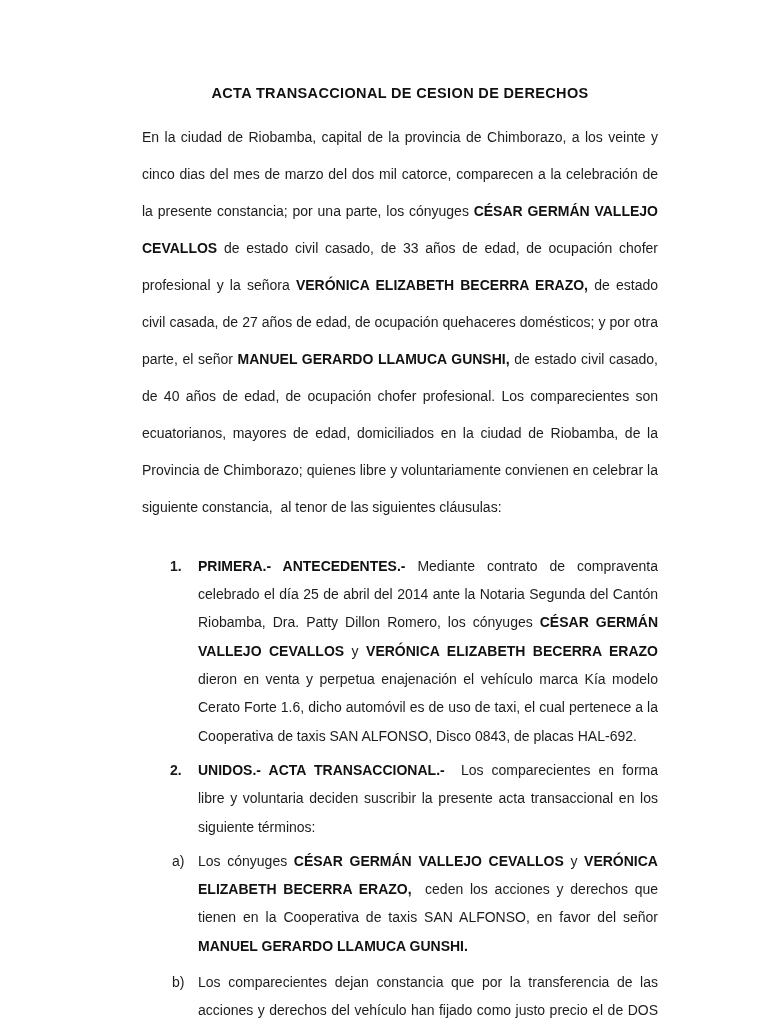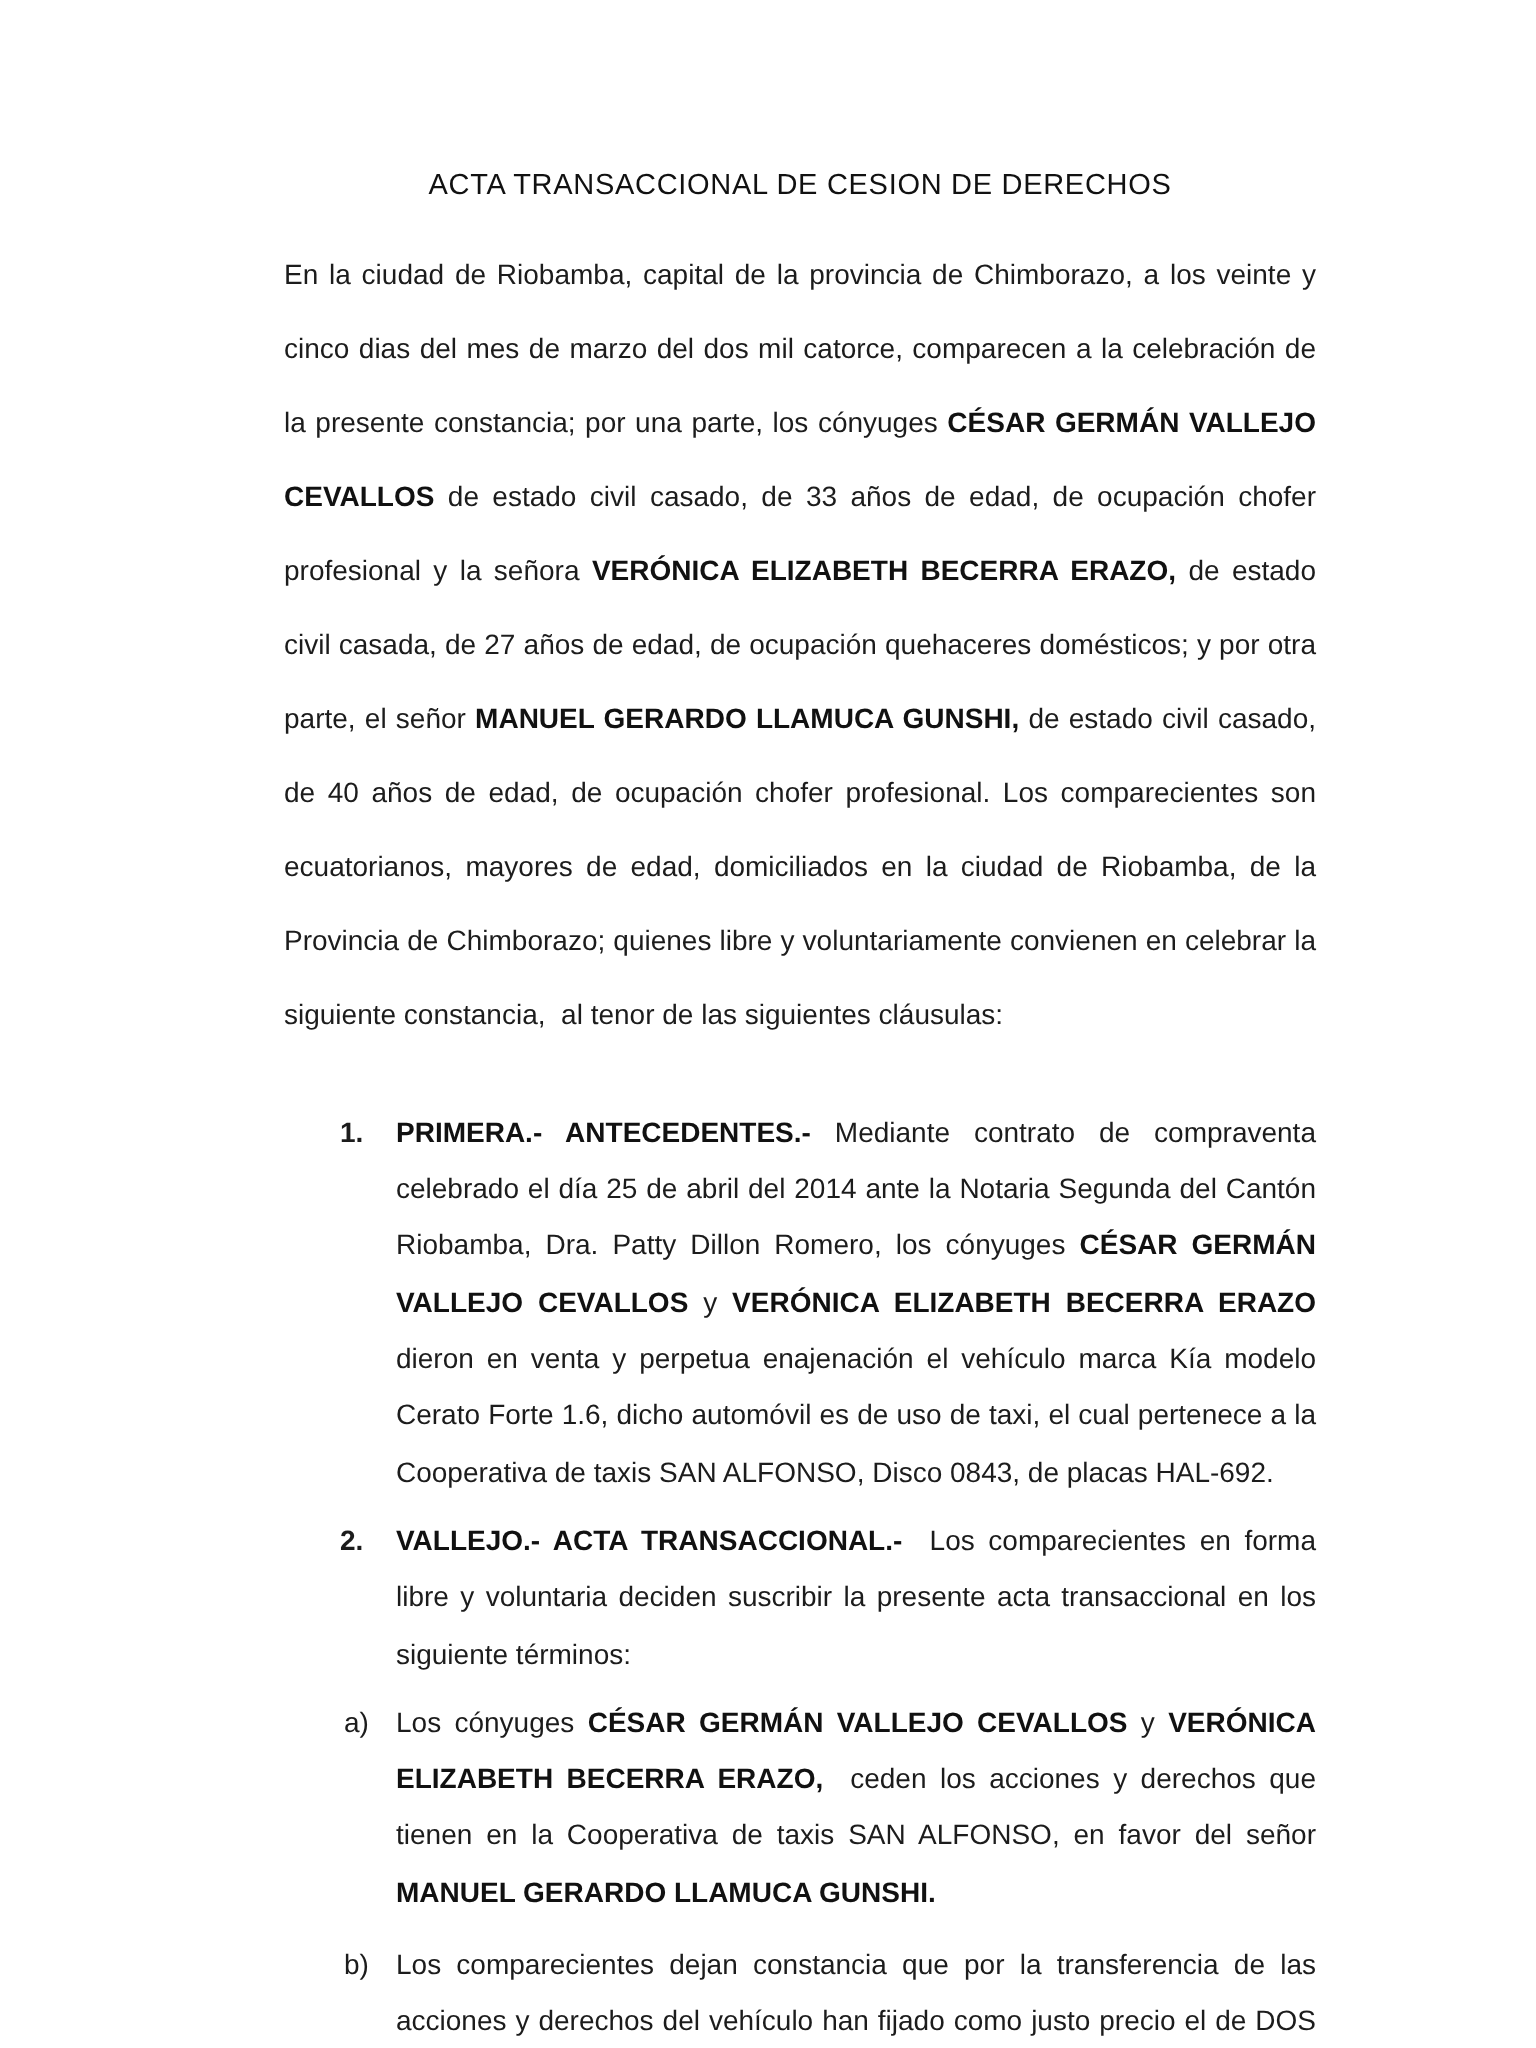--- a/index.html
+++ b/index.html
@@ -20,21 +20,21 @@
     position: relative;
     width: 768px;
     height: 1024px;
     background: #ffffff;
     box-sizing: border-box;
     padding: 84px 110px 0 142px;
   }
 
   .doc-title {
     font-size: 14.5px;
-    font-weight: normal;
+    font-weight: bold;
     text-align: center;
     letter-spacing: 0.35px;
     margin: 0 0 16px 0;
     line-height: 1.3;
     color: #111111;
   }
 
   .body-para {
     font-size: 14px;
     line-height: 37px;
@@ -115,21 +115,21 @@
 <body>
 
 <div class="page">
 
   <h1 class="doc-title">ACTA TRANSACCIONAL DE CESION DE DERECHOS</h1>
 
   <p class="body-para"><span class="run">En la ciudad de Riobamba, capital de la provincia de Chimborazo, a los veinte y cinco dias del mes de marzo del dos mil catorce, comparecen a la celebración de la presente constancia; por una parte, los cónyuges </span><span class="run bold">CÉSAR GERMÁN VALLEJO CEVALLOS</span><span class="run"> de estado civil casado, de 33 años de edad, de ocupación chofer profesional y la señora </span><span class="run bold">VERÓNICA ELIZABETH BECERRA ERAZO,</span><span class="run"> de estado civil casada, de 27 años de edad, de ocupación quehaceres domésticos; y por otra parte, el señor </span><span class="run bold">MANUEL GERARDO LLAMUCA GUNSHI,</span><span class="run"> de estado civil casado, de 40 años de edad, de ocupación chofer profesional. Los comparecientes son ecuatorianos, mayores de edad, domiciliados en la ciudad de Riobamba, de la Provincia de Chimborazo; quienes libre y voluntariamente convienen en celebrar la siguiente constancia,  al tenor de las siguientes cláusulas:</span></p>
 
   <ol class="clause-list level-1">
   <li class="clause-item"><span class="clause-marker">1.</span><span><span class="run bold">PRIMERA.- ANTECEDENTES.-</span><span class="run"> Mediante contrato de compraventa celebrado el día 25 de abril del 2014 ante la Notaria Segunda del Cantón Riobamba, Dra. Patty Dillon Romero, los cónyuges </span><span class="run bold">CÉSAR GERMÁN VALLEJO CEVALLOS</span><span class="run"> y </span><span class="run bold">VERÓNICA ELIZABETH BECERRA ERAZO</span><span class="run"> dieron en venta y perpetua enajenación el vehículo marca Kía modelo Cerato Forte 1.6, dicho automóvil es de uso de taxi, el cual pertenece a la Cooperativa de taxis SAN ALFONSO, Disco 0843, de placas HAL-692.</span></span></li>
-      <li class="clause-item"><span class="clause-marker">2.</span><span><span class="run bold">VALLEJO.- ACTA TRANSACCIONAL.-</span><span class="run">  Los comparecientes en forma libre y voluntaria deciden suscribir la presente acta transaccional en los siguiente términos:</span></span></li>
+      <li class="clause-item"><span class="clause-marker">2.</span><span><span class="run bold">UNIDOS.- ACTA TRANSACCIONAL.-</span><span class="run">  Los comparecientes en forma libre y voluntaria deciden suscribir la presente acta transaccional en los siguiente términos:</span></span></li>
       <li style="list-style: none;">
         <ol class="sub-list">
           <li class="sub-item"><span class="clause-marker alpha">a)</span><span><span class="run">Los cónyuges </span><span class="run bold">CÉSAR GERMÁN VALLEJO CEVALLOS</span><span class="run"> y </span><span class="run bold">VERÓNICA ELIZABETH BECERRA ERAZO,</span><span class="run">  ceden los acciones y derechos que tienen en la Cooperativa de taxis SAN ALFONSO, en favor del señor </span><span class="run bold">MANUEL GERARDO LLAMUCA GUNSHI.</span></span></li>
           <li class="sub-item"><span class="clause-marker alpha">b)</span><span><span class="run">Los comparecientes dejan constancia que por la transferencia de las acciones y derechos del vehículo han fijado como justo precio el de DOS MIL CUATROCIENTOS DOLARES DE LOS ESTADOS UNIDOS DE NORTEAMÉRICA, dinero que el señor </span><span class="run bold">LLAMUCA</span></span></li>
         </ol>
       </li>
     </ol>
 
 </div>
 

